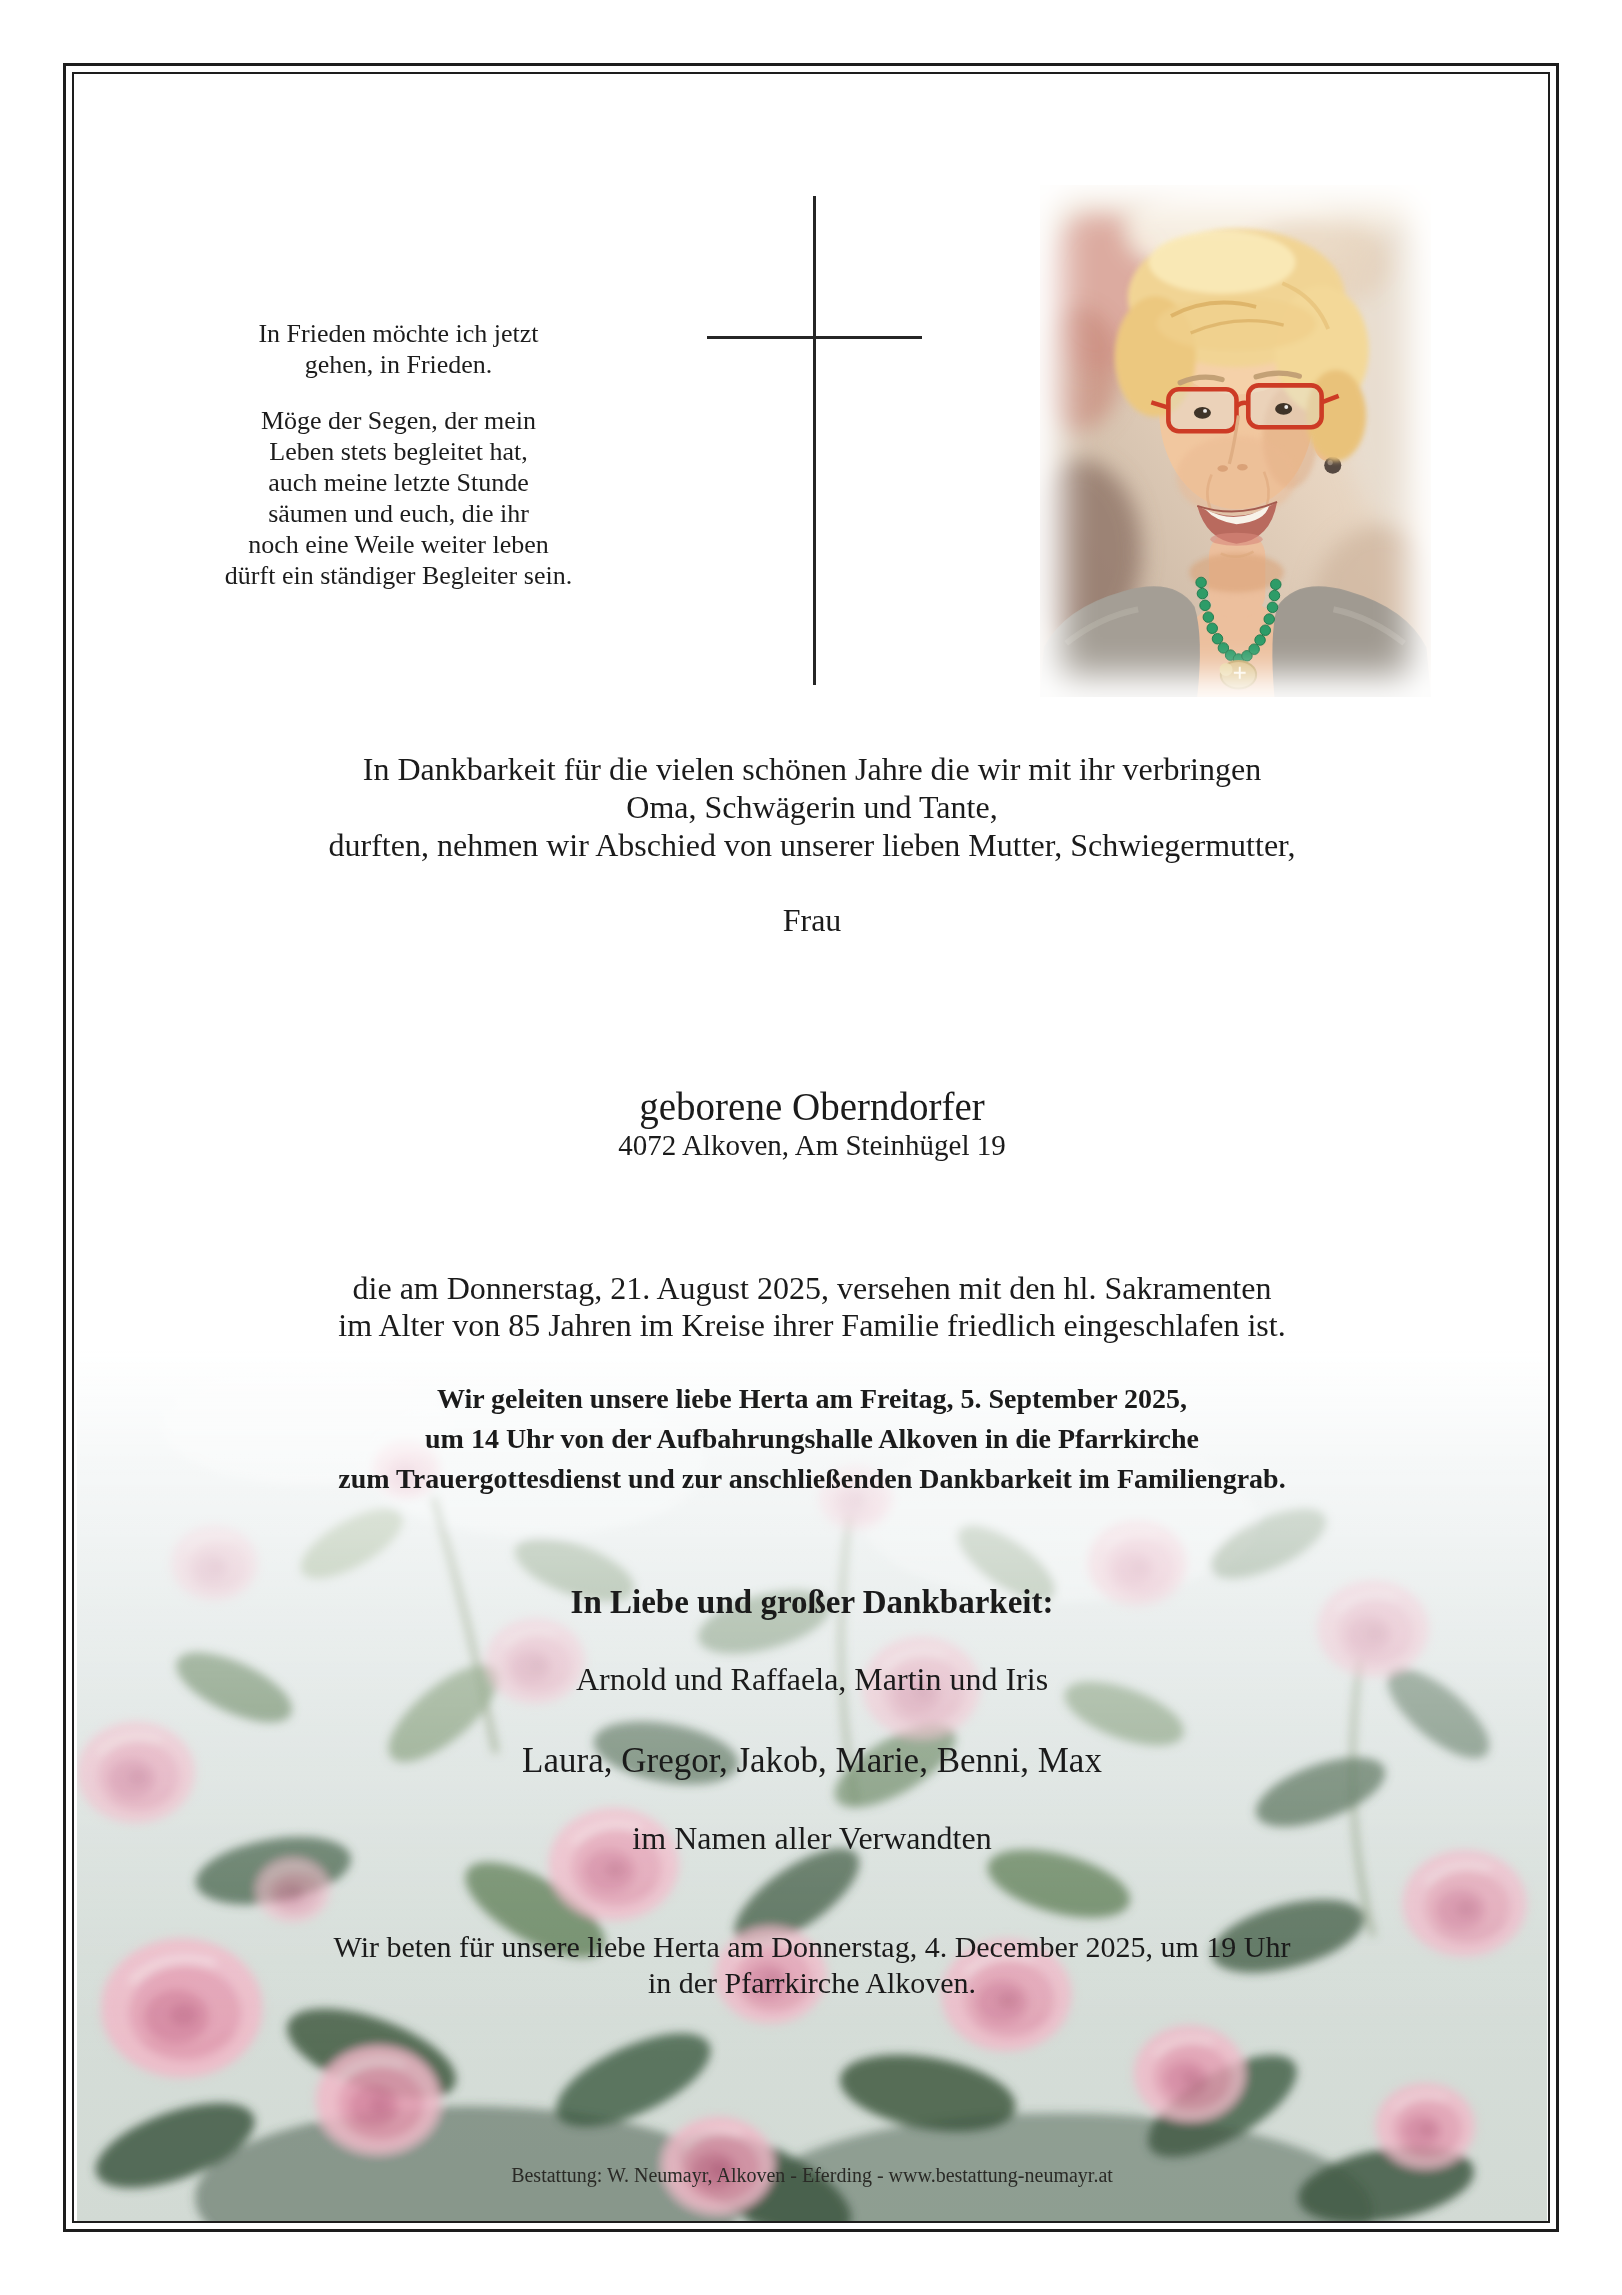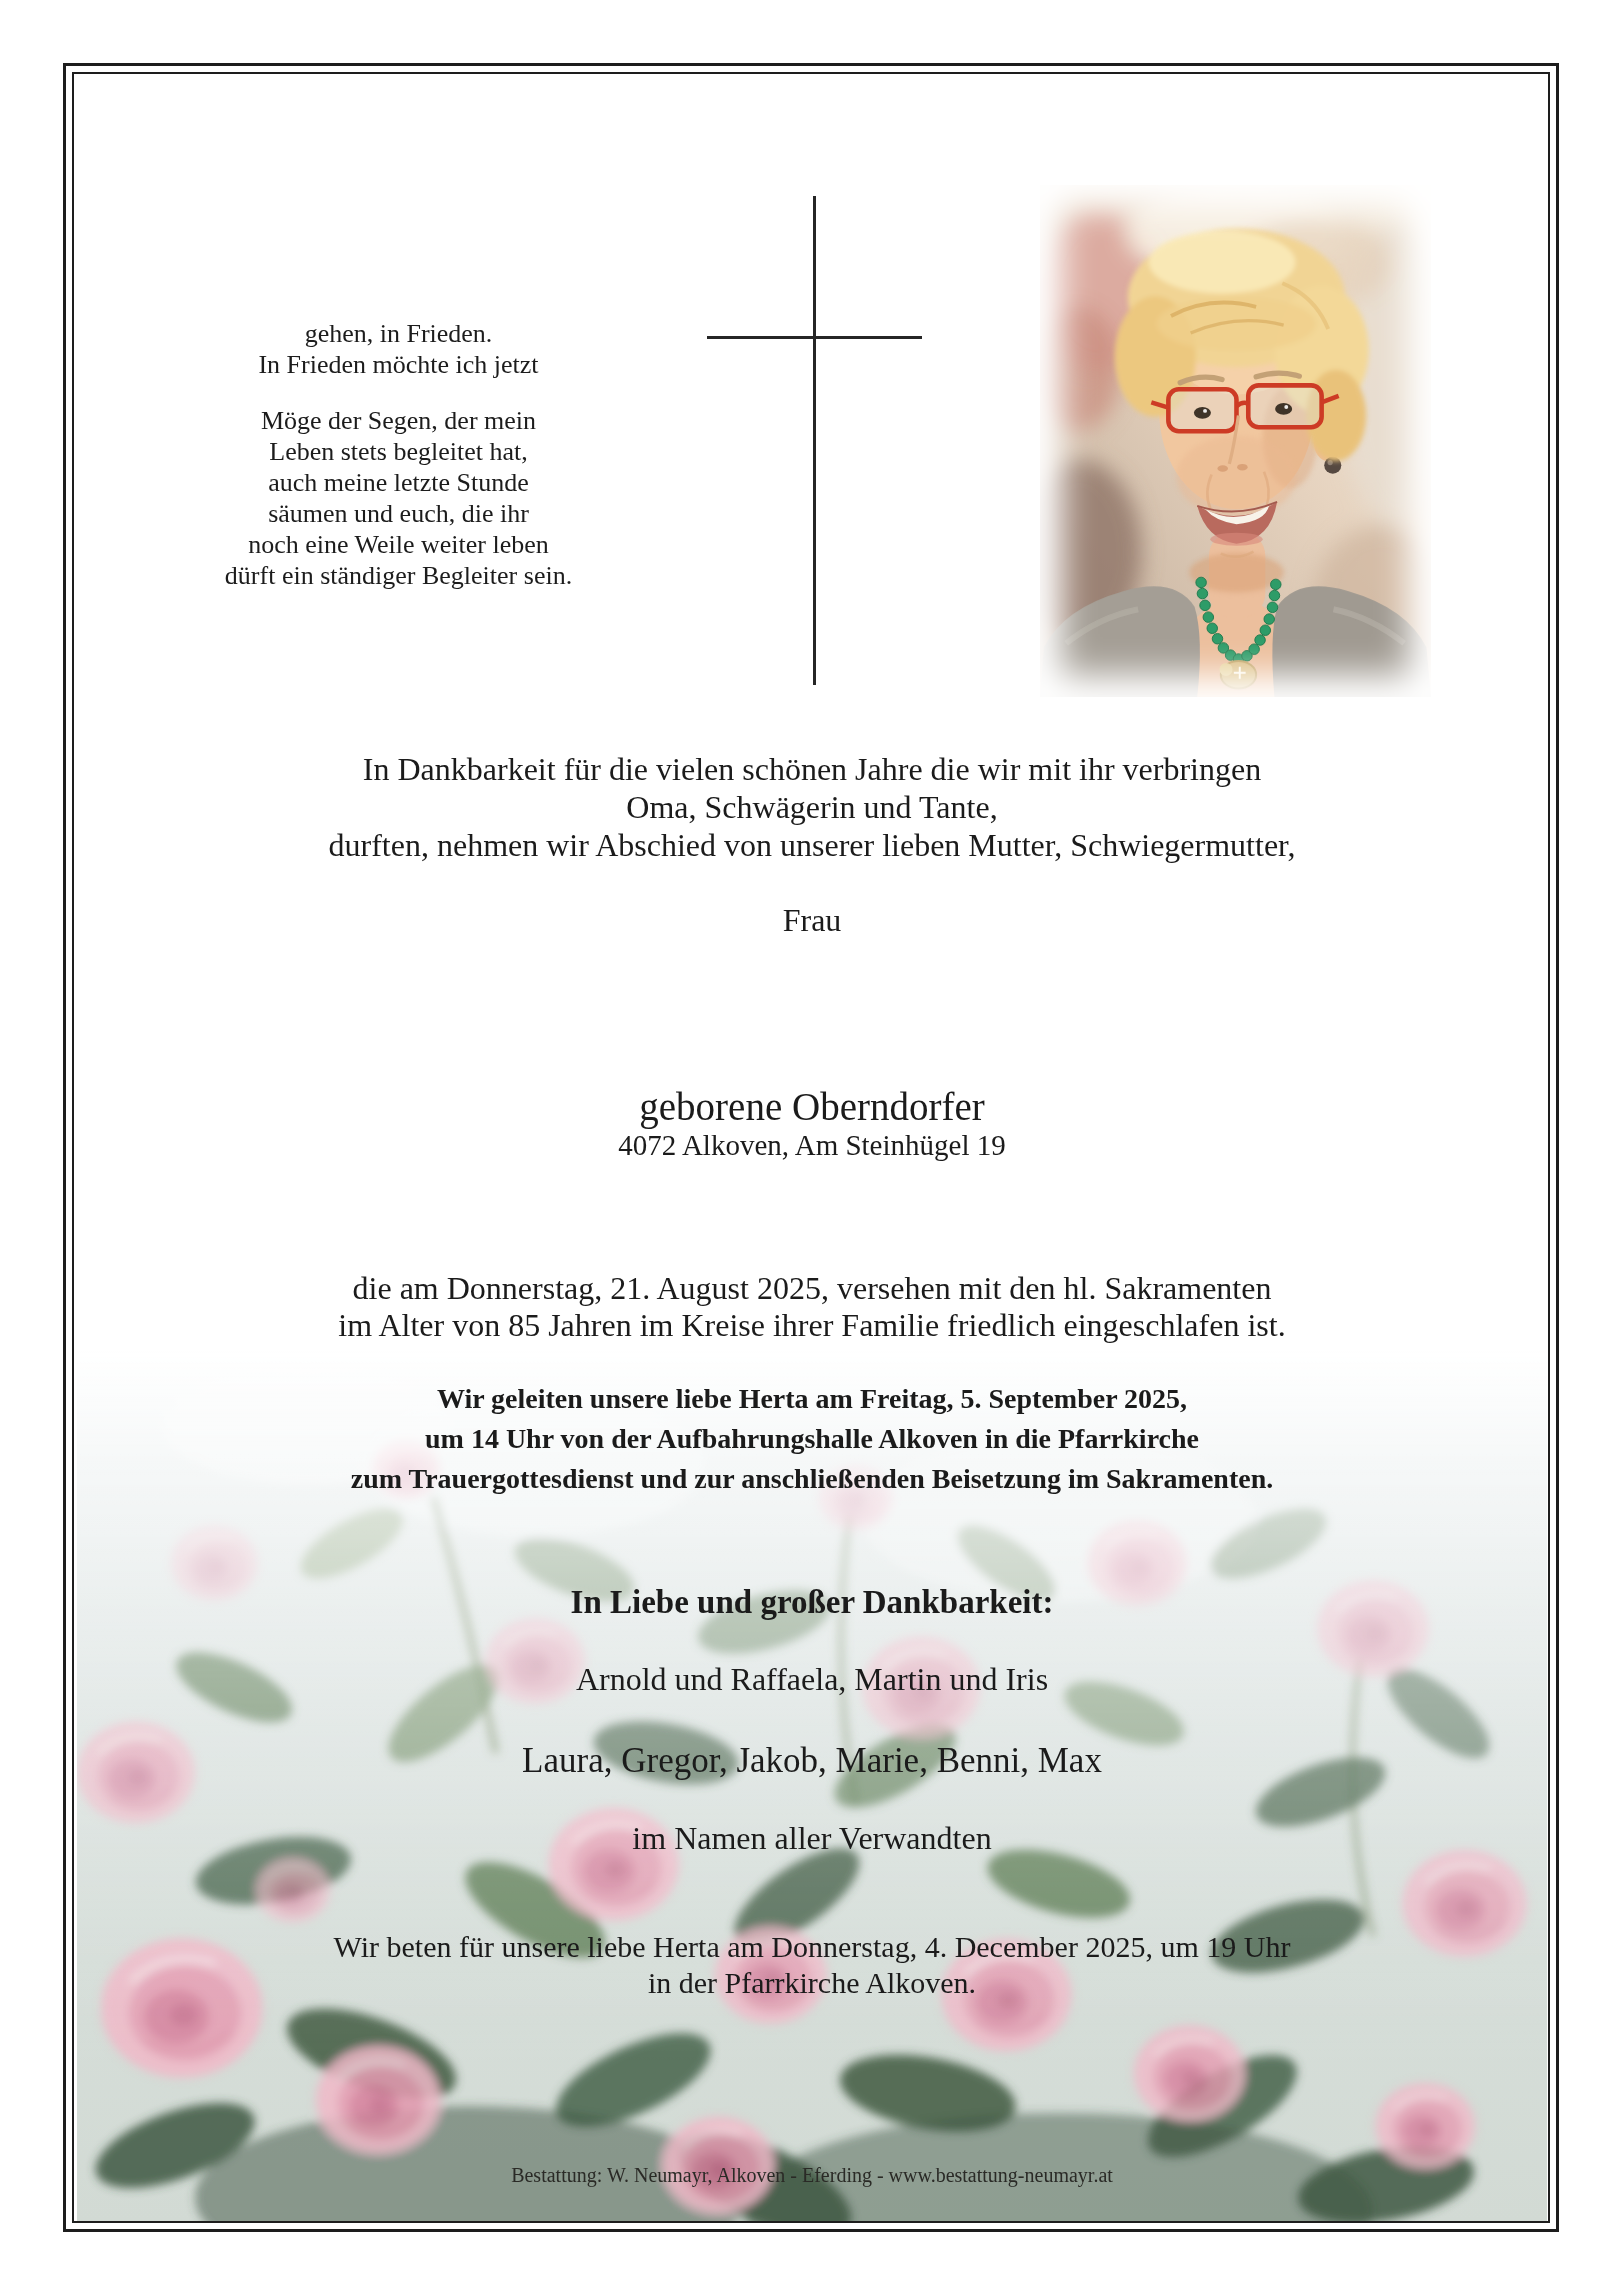--- a/index.html
+++ b/index.html
@@ -137,22 +137,22 @@
       </g>
     </svg>
     <div class="fade"></div>
   </div>
 
   <div class="frame-outer"></div>
   <div class="frame-inner"></div>
 
   <div class="poem">
     <div class="stanza1">
+      <div>In Frieden möchte ich jetzt</div>
       <div>gehen, in Frieden.</div>
-      <div>In Frieden möchte ich jetzt</div>
     </div>
     <div class="stanza2">
       <div>Möge der Segen, der mein</div>
       <div>Leben stets begleitet hat,</div>
       <div>auch meine letzte Stunde</div>
       <div>säumen und euch, die ihr</div>
       <div>noch eine Weile weiter leben</div>
       <div>dürft ein ständiger Begleiter sein.</div>
     </div>
   </div>
@@ -280,21 +280,21 @@
   <div class="cblock address">4072 Alkoven, Am Steinhügel 19</div>
 
   <div class="cblock death">
     <div>die am Donnerstag, 21. August 2025, versehen mit den hl. Sakramenten</div>
     <div>im Alter von 85 Jahren im Kreise ihrer Familie friedlich eingeschlafen ist.</div>
   </div>
 
   <div class="cblock funeral">
     <div>Wir geleiten unsere liebe Herta am Freitag, 5. September 2025,</div>
     <div>um 14 Uhr von der Aufbahrungshalle Alkoven in die Pfarrkirche</div>
-    <div>zum Trauergottesdienst und zur anschließenden Beisetzung im Sakramenten.</div>
+    <div>zum Trauergottesdienst und zur anschließenden Dankbarkeit im Familiengrab.</div>
   </div>
 
   <div class="cblock gratitude">In Liebe und großer Dankbarkeit:</div>
   <div class="cblock fam1">Arnold und Raffaela, Martin und Iris</div>
   <div class="cblock fam2">Laura, Gregor, Jakob, Marie, Benni, Max</div>
   <div class="cblock fam3">im Namen aller Verwandten</div>
 
   <div class="cblock prayer">
     <div>Wir beten für unsere liebe Herta am Donnerstag, 4. December 2025, um 19 Uhr</div>
     <div>in der Pfarrkirche Alkoven.</div>

